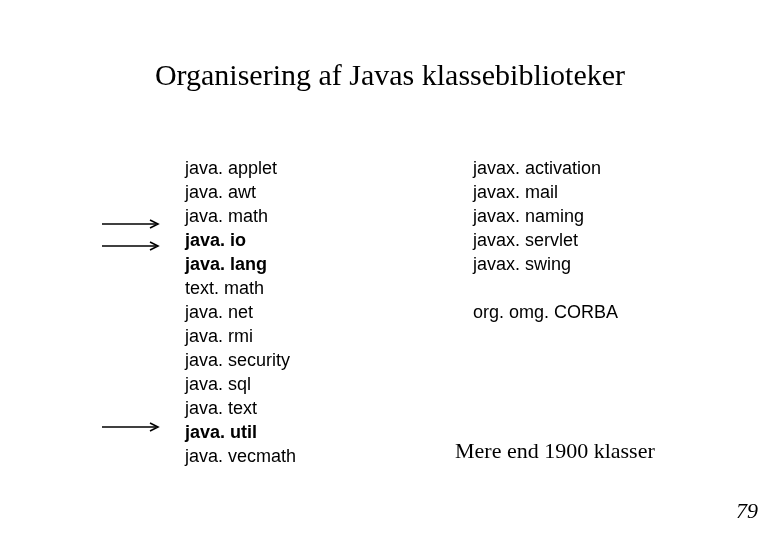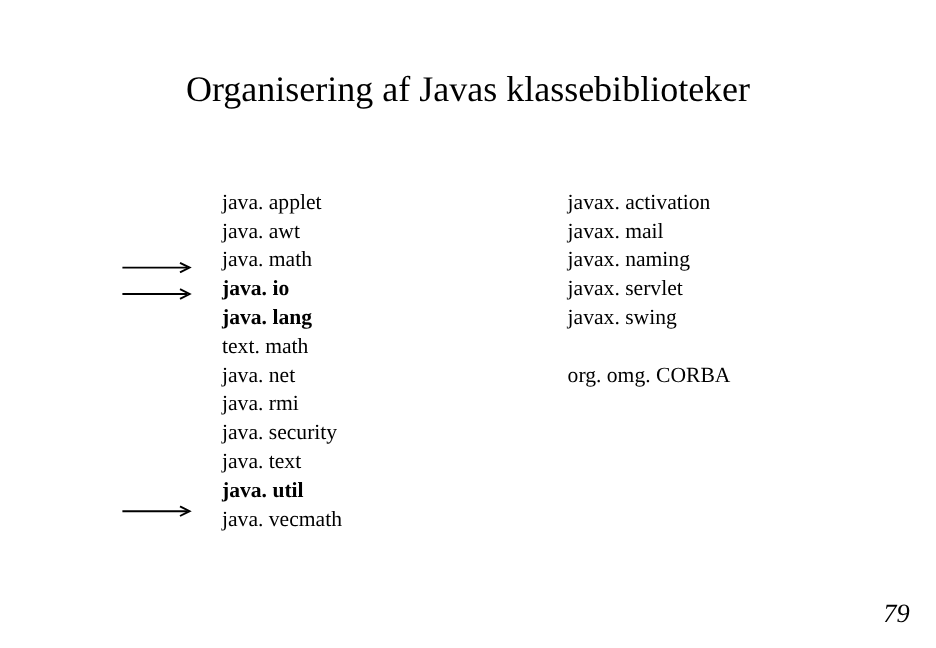--- a/index.html
+++ b/index.html
@@ -45,21 +45,21 @@
   }
   .col-left {
     left: 185px;
     top: 156px;
   }
   .col-right {
     left: 430px;
     top: 156px;
     margin-left: 43px;
   }
-  .pkg { white-space: nowrap; font-family: Liberation Serif, serif; }
+  .pkg { white-space: nowrap; }
   .bold { font-weight: 700; }
   .right-gap { height: 24px; }
   .footer-note {
     position: absolute;
     left: 455px;
     top: 438px;
     font-family: "Times New Roman", Times, serif;
     font-size: 22px;
   }
   .page-num {
@@ -102,31 +102,33 @@
   <div class="col col-left" id="col-left">
       <div class="pkg">java. applet</div>
       <div class="pkg">java. awt</div>
       <div class="pkg">java. math</div>
       <div class="pkg bold">java. io</div>
       <div class="pkg bold">java. lang</div>
       <div class="pkg">text. math</div>
       <div class="pkg">java. net</div>
       <div class="pkg">java. rmi</div>
       <div class="pkg">java. security</div>
+      <div class="pkg">java. sql</div>
       <div class="pkg">java. text</div>
       <div class="pkg bold">java. util</div>
       <div class="pkg">java. vecmath</div>
     </div>
 
   <div class="col col-right" id="col-right">
       <div class="pkg">javax. activation</div>
       <div class="pkg">javax. mail</div>
       <div class="pkg">javax. naming</div>
       <div class="pkg">javax. servlet</div>
       <div class="pkg">javax. swing</div>
       <div class="right-gap"></div>
       <div class="pkg">org. omg. CORBA</div>
     </div>
 
+  <div class="footer-note">Mere end 1900 klasser</div>
 
   <div class="page-num">79</div>
 
 </div>
 
 </body></html>

